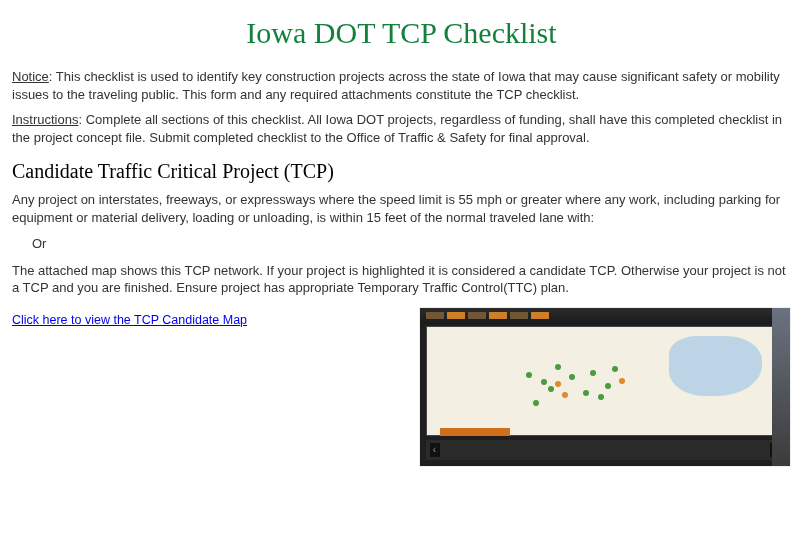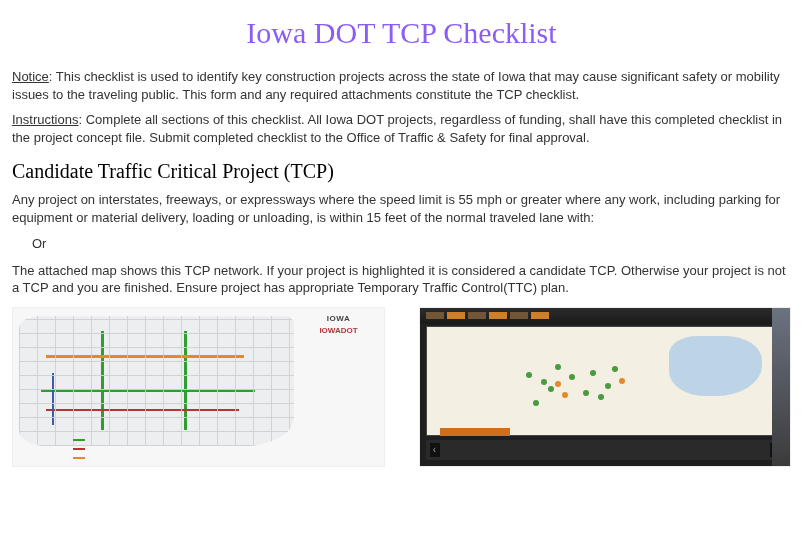--- a/index.html
+++ b/index.html
@@ -9,21 +9,21 @@
       color: #333;
       padding: 10px 12px;
       width: 803px;
       background: #fff;
     }
     h1 {
       font-family: "Times New Roman", Times, serif;
       font-size: 30px;
       font-weight: normal;
       text-align: center;
-      color: #8b5cf6;
+      color: #15803d;
       margin: 6px 0 18px 0;
     }
     p { margin: 8px 0; line-height: 1.35; }
     .u { text-decoration: underline; text-align: right; }
     h2 {
       font-family: "Times New Roman", Times, serif;
       font-size: 20px;
       font-weight: normal;
       color: #000000;
       margin: 14px 0 6px 0;
@@ -116,39 +116,21 @@
 <p>Any project on interstates, freeways, or expressways where the speed limit is 55 mph or greater where any work, including parking for equipment or material delivery, loading or unloading, is within 15 feet of the normal traveled lane with:</p>
 
 <div class="criteria">
   <div>Or</div>
 </div>
 
 <p>The attached map shows this TCP network. If your project is highlighted it is considered a candidate TCP. Otherwise your project is not a TCP and you are finished. Ensure project has appropriate Temporary Traffic Control(TTC) plan.</p>
 
 <div class="maps">
   <div class="map-block">
-    <div class="map-frame">
-      <div class="iowa-shape">
-        <span class="route r1"></span>
-        <span class="route r2"></span>
-        <span class="route r3"></span>
-        <span class="route o"></span>
-        <span class="route rd"></span>
-        <span class="route bl"></span>
-      </div>
-      <div class="legend-right">
-        <div class="title">IOWA</div>
-        <div class="logo">IOWADOT</div>
-      </div>
-      <div class="legend-bottom">
-        <div class="a"></div>
-        <div class="b"></div>
-        <div class="c"></div>
-      </div>
-    </div>
+    <a href="#" class="maplink">Click here to view the TCP Candidate Map</a>
   </div>
 
   <div class="map-block">
     <div class="map-frame">
       <div class="app-frame">
         <div class="app-topbar">
           <span class="chip"></span>
           <span class="chip"></span>
           <span class="chip"></span>
           <span class="chip"></span>

